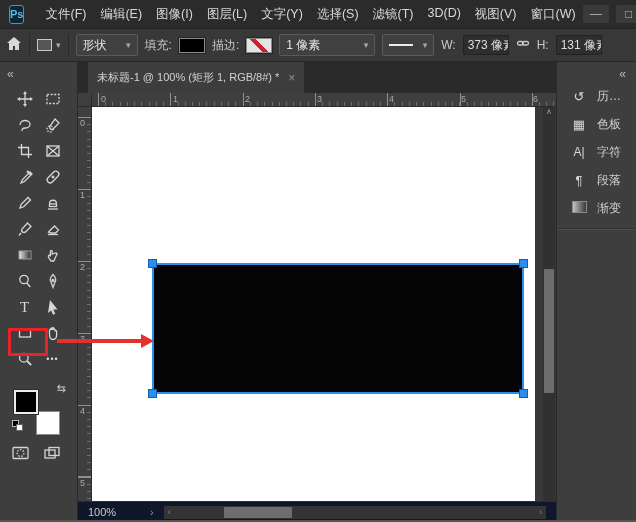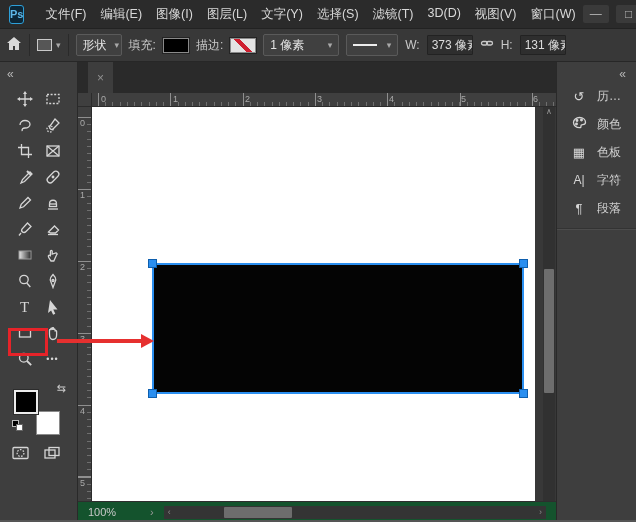--- a/index.html
+++ b/index.html
@@ -100,21 +100,21 @@
   .vruler span:nth-child(5){top:299px}.vruler span:nth-child(6){top:371px}
   .canvas { width:443px; background:#ffffff; position:relative; flex:none; }
   .shape { position:absolute; left:60px; top:156px; width:372px; height:131px;
            background:#040404; border:2px solid #2b8ff0; }
   .handle { position:absolute; width:7px; height:7px; background:#2b8ff0; box-shadow:0 0 0 1px #0e5fae; }
   .h-tl{left:-5px;top:-5px}.h-tr{right:-5px;top:-5px}.h-bl{left:-5px;bottom:-5px}.h-br{right:-5px;bottom:-5px}
   .paste { flex:1; background:#383838; position:relative; }
   .vscroll { position:absolute; right:1px; top:0; bottom:0; width:12px; background:#313131; }
   .vscroll .up { position:absolute; top:0; left:0; right:0; text-align:center; color:#9a9a9a; font-size:8px; }
   .vthumb { position:absolute; left:1px; right:1px; top:162px; height:124px; background:#6d6d6d; border-radius:1px; }
-  .statusbar { height:21px; background:#14532d; border-top:1px solid #2e2e2e; display:flex;
+  .statusbar { height:21px; background:#0f172a; border-top:1px solid #2e2e2e; display:flex;
                align-items:center; padding:0 10px; font-size:11px; color:#c9c9c9; flex:none; }
   .zoomlvl { width:62px; }
   .docinfo { margin-right:18px; }
   .statchev { color:#9a9a9a; margin-right:10px; }
   .hscroll { flex:1; height:13px; background:#343434; position:relative; display:flex;
              align-items:center; justify-content:space-between; padding:0 4px; color:#8a8a8a; font-size:9px; }
   .hthumb { position:absolute; left:60px; width:68px; top:1px; bottom:1px; background:#6d6d6d; border-radius:1px; }
   
   .rightpanel { width:80px; background:#3e3e3e; border-left:1px solid #292929; display:flex;
                 flex-direction:column; flex:none; }
@@ -161,29 +161,29 @@
       <svg width="16" height="15" viewBox="0 0 16 15">
           <path d="M8 1L1 7h2v7h4v-4h2v4h4V7h2z" fill="#d8d8d8"></path>
         </svg>
     </span>
     <span class="vsep"></span>
     <span style="display:flex;align-items:center;gap:4px">
       <span class="toolpreset"></span>
       <span class="arrow">▾</span>
     </span>
     <span class="vsep"></span>
-    <span class="optselect" style="width:46px;justify-content:space-between">
+    <span class="optselect" style="width:62px;justify-content:space-between">
       <span>形状</span>
       <span class="arrow">▾</span>
     </span>
     <span class="optlabel">填充:</span>
     <span class="swatch fill"></span>
     <span class="optlabel">描边:</span>
     <span class="swatch stroke"></span>
-    <span class="optselect" style="width:76px;justify-content:space-between">
+    <span class="optselect" style="width:96px;justify-content:space-between">
       <span>1 像素</span>
       <span class="arrow">▾</span>
     </span>
     <span class="optselect" style="width:52px;justify-content:space-between">
       <span class="lineprev"></span>
       <span class="arrow">▾</span>
     </span>
     <span class="optlabel">W:</span>
     <span class="optfield">373 像素</span>
     <span>
@@ -339,20 +339,21 @@
         <span><svg width="17" height="14" viewBox="0 0 17 14" class="ticon">
               <rect x="1" y="4" width="10" height="8"></rect>
               <rect x="5" y="1.5" width="10" height="8"></rect>
             </svg></span>
       </div>
     </div>
 
     <div class="center">
       <div class="tabbar">
         <div class="tab">
+          <span>未标题-1 @ 100% (矩形 1, RGB/8#) *</span>
           <span class="tabclose">×</span>
         </div>
       </div>
       <div class="docarea">
         <div class="rulerrow">
           <div class="corner"></div>
           <div class="hruler">
             <span>0</span>
               <span>1</span>
             <span>2</span>
@@ -398,39 +399,34 @@
       </div>
     </div>
 
     <div class="rightpanel">
       <div class="rp-head"><span class="collapse">«</span></div>
       <div class="rp-item">
         <span class="rp-icon">↺</span>
         <span>历…</span>
       </div>
       <div class="rp-item">
-        <span class="rp-icon"><svg width="15" height="13" viewBox="0 0 15 13" class="ticon">
-              <path d="M7.5 1.5c3.6 0 6 2.2 6 4.8 0 1.8-1.3 2.4-2.8 2.4-1 0-1.8.4-1.8 1.4 0 .8.4 1.6-1.4 1.6-3.3 0-6-2.4-6-5.1s2.7-5.1 6-5.1z"></path>
-              <circle cx="5" cy="4.5" r=".8" fill="#d6d6d6"></circle>
-              <circle cx="9.5" cy="4" r=".8" fill="#d6d6d6"></circle>
-              <circle cx="4.5" cy="8" r=".8" fill="#d6d6d6"></circle>
-            </svg></span>
-        <span>颜色</span>
-      </div>
-      <div class="rp-item">
         <span class="rp-icon">▦</span>
         <span>色板</span>
       </div>
       <div class="rp-item">
         <span class="rp-icon" style="font-size:12px">A|</span>
         <span>字符</span>
       </div>
       <div class="rp-item">
         <span class="rp-icon">¶</span>
         <span>段落</span>
+      </div>
+      <div class="rp-item">
+        <span class="rp-icon"><span class="grad-ic" style="display:inline-block"></span></span>
+        <span>渐变</span>
       </div>
       <div class="rp-footer"></div>
     </div>
   </div>
 
   <div class="tool-highlight"></div>
   <div class="red-arrow">
     <div class="shaft"></div>
       <div class="head"></div>
   </div>

